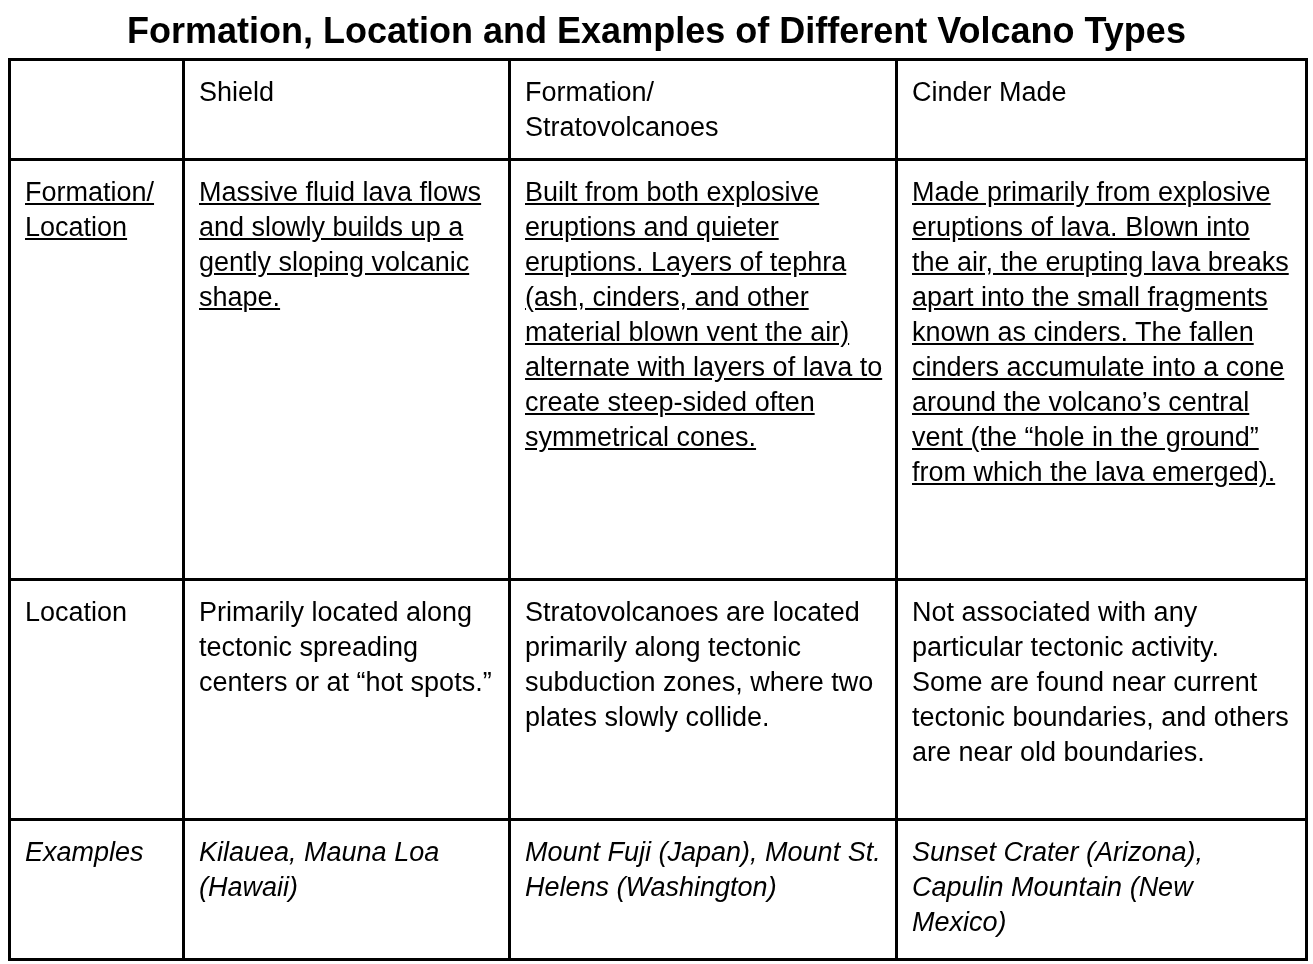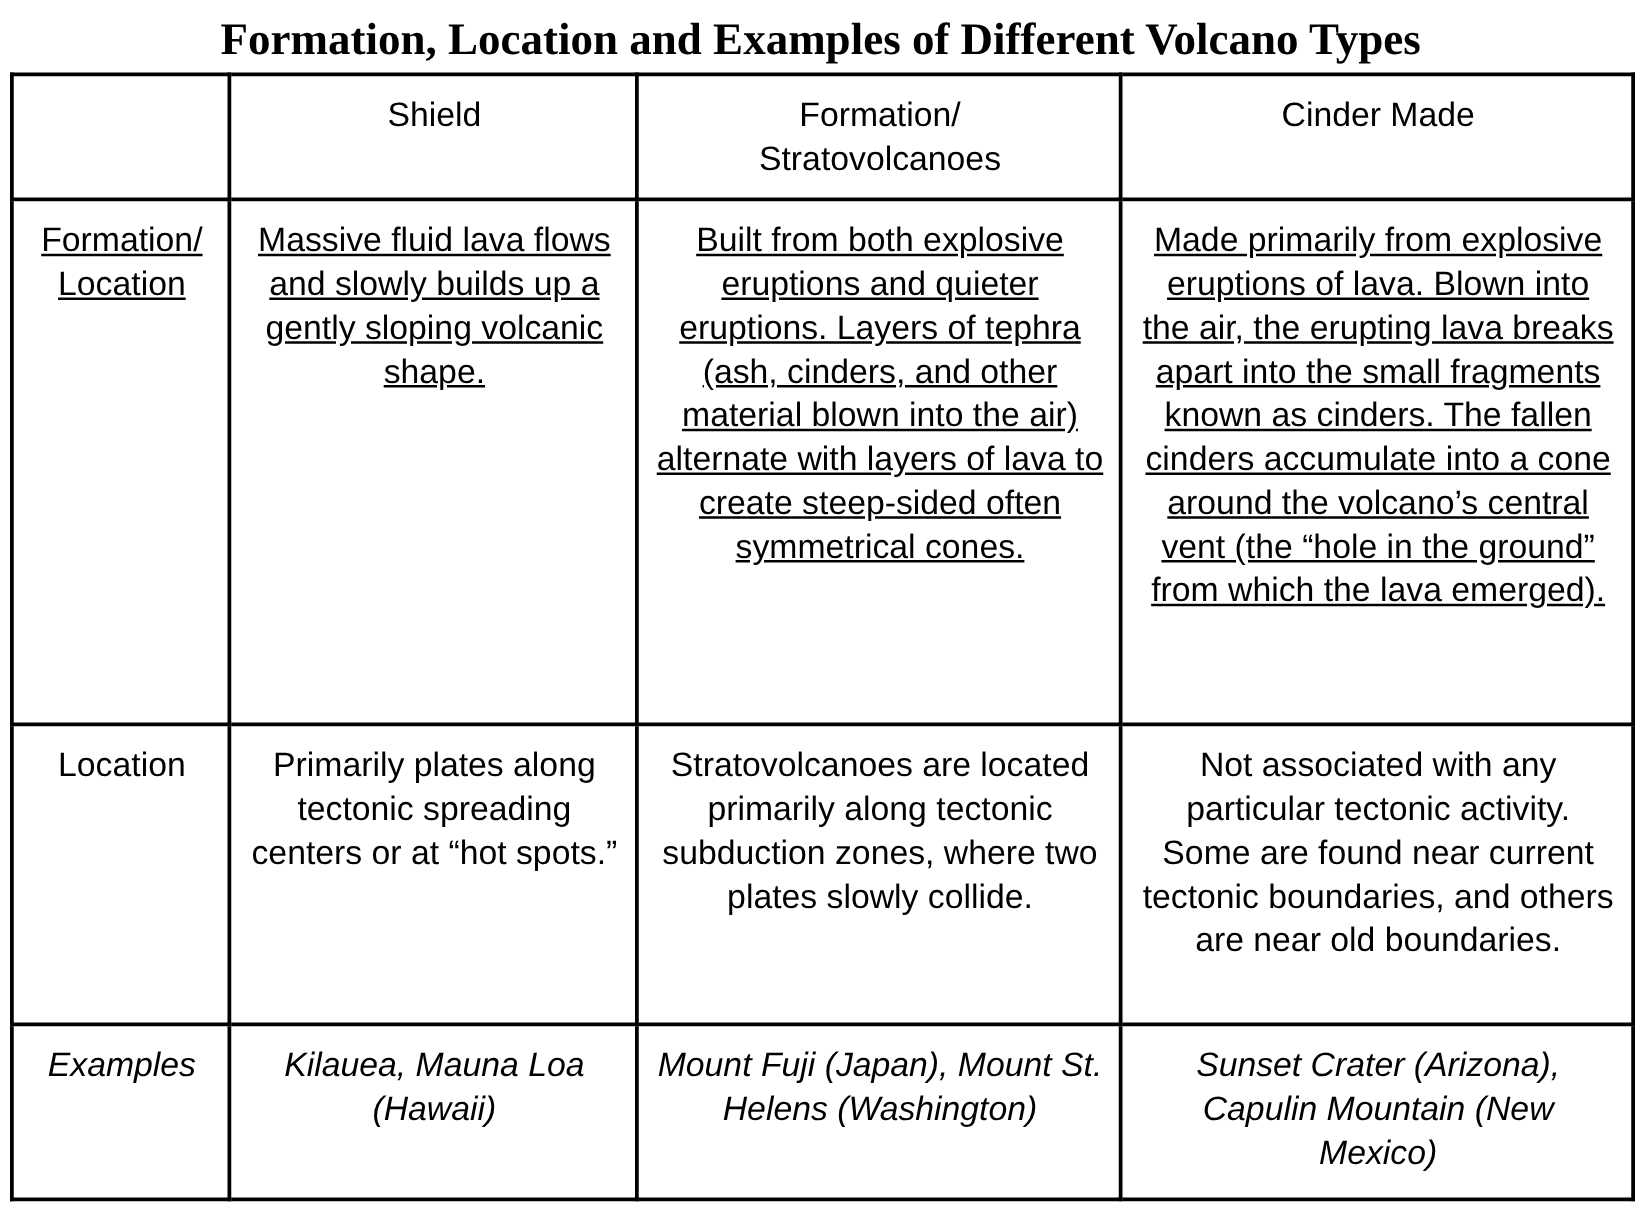--- a/index.html
+++ b/index.html
@@ -19,35 +19,34 @@
   .doc-title {
     position: absolute;
     top: 10px;
     left: 8px;
     width: 1297px;
     text-align: center;
     font-size: 36px;
     font-weight: bold;
     letter-spacing: 0px;
     white-space: nowrap;
-    font-family: Liberation Serif, serif;
   }
   table.volcano-table {
     position: absolute;
     top: 58px;
     left: 8px;
     width: 1297px;
     border-collapse: collapse;
     table-layout: fixed;
     background: #ffffff;
   }
   table.volcano-table td, table.volcano-table th {
     border: 3px solid #000000;
     vertical-align: top;
-    text-align: center;
+    text-align: left;
     padding: 14px 12px 10px 14px;
     font-size: 27px;
     font-weight: normal;
     line-height: 35px;
     white-space: pre-line;
     overflow: hidden;
   }
   tr.row-header   { height: 100px; }
   tr.row-formation{ height: 420px; text-decoration: underline; }
   tr.row-location { height: 240px; }
@@ -73,27 +72,27 @@
         <td>Shield</td>
         <td>Formation/
 Stratovolcanoes</td>
         <td>Cinder Made</td>
       </tr>
 
       <tr class="row-formation">
         <td>Formation/
 Location</td>
         <td>Massive fluid lava flows and slowly builds up a gently sloping volcanic shape.</td>
-        <td>Built from both explosive eruptions and quieter eruptions. Layers of tephra (ash, cinders, and other material blown into the air) alternate with layers of lava to create steep-sided often symmetrical cones.</td>
+        <td>Built from both explosive eruptions and quieter eruptions. Layers of tephra (ash, cinders, and other material blown vent the air) alternate with layers of lava to create steep-sided often symmetrical cones.</td>
         <td>Made primarily from explosive eruptions of lava. Blown into the air, the erupting lava breaks apart into the small fragments known as cinders. The fallen cinders accumulate into a cone around the volcano’s central vent (the “hole in the ground” from which the lava emerged).</td>
       </tr>
 
       <tr class="row-location">
         <td>Location</td>
-        <td>Primarily plates along tectonic spreading centers or at “hot spots.”</td>
+        <td>Primarily located along tectonic spreading centers or at “hot spots.”</td>
         <td>Stratovolcanoes are located primarily along tectonic subduction zones, where two plates slowly collide.</td>
         <td>Not associated with any particular tectonic activity. Some are found near current tectonic boundaries, and others are near old boundaries.</td>
       </tr>
 
       <tr class="row-examples">
         <td>Examples</td>
         <td>Kilauea, Mauna Loa (Hawaii)</td>
         <td>Mount Fuji (Japan), Mount St. Helens (Washington)</td>
         <td>Sunset Crater (Arizona), Capulin Mountain (New Mexico)</td>
       </tr>

